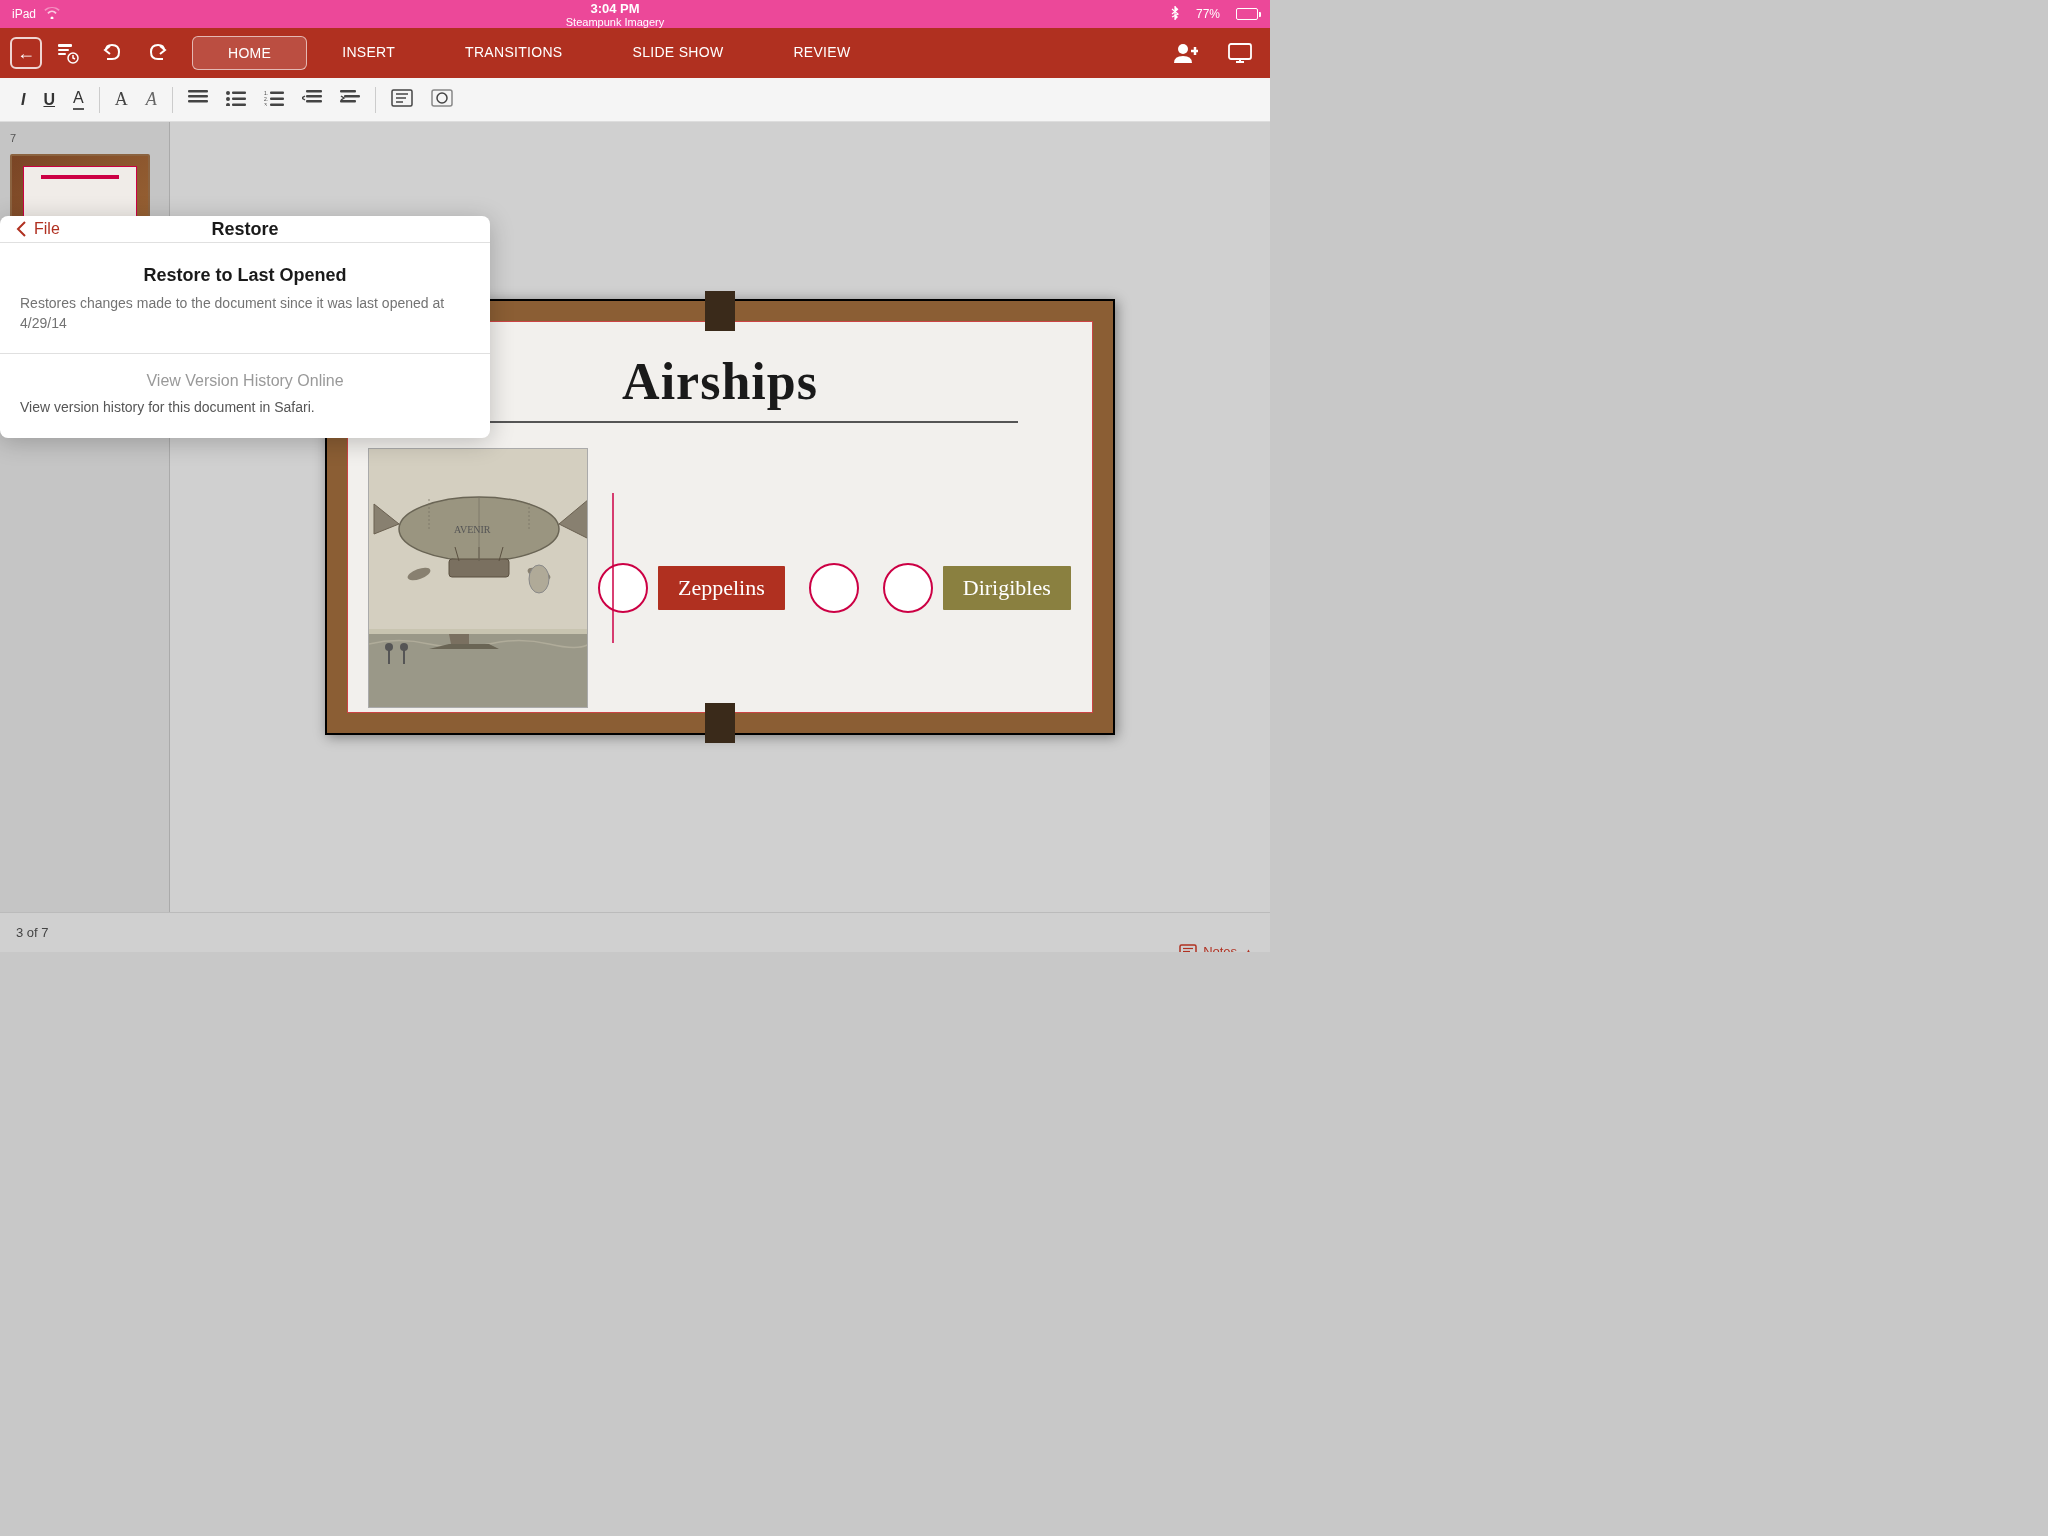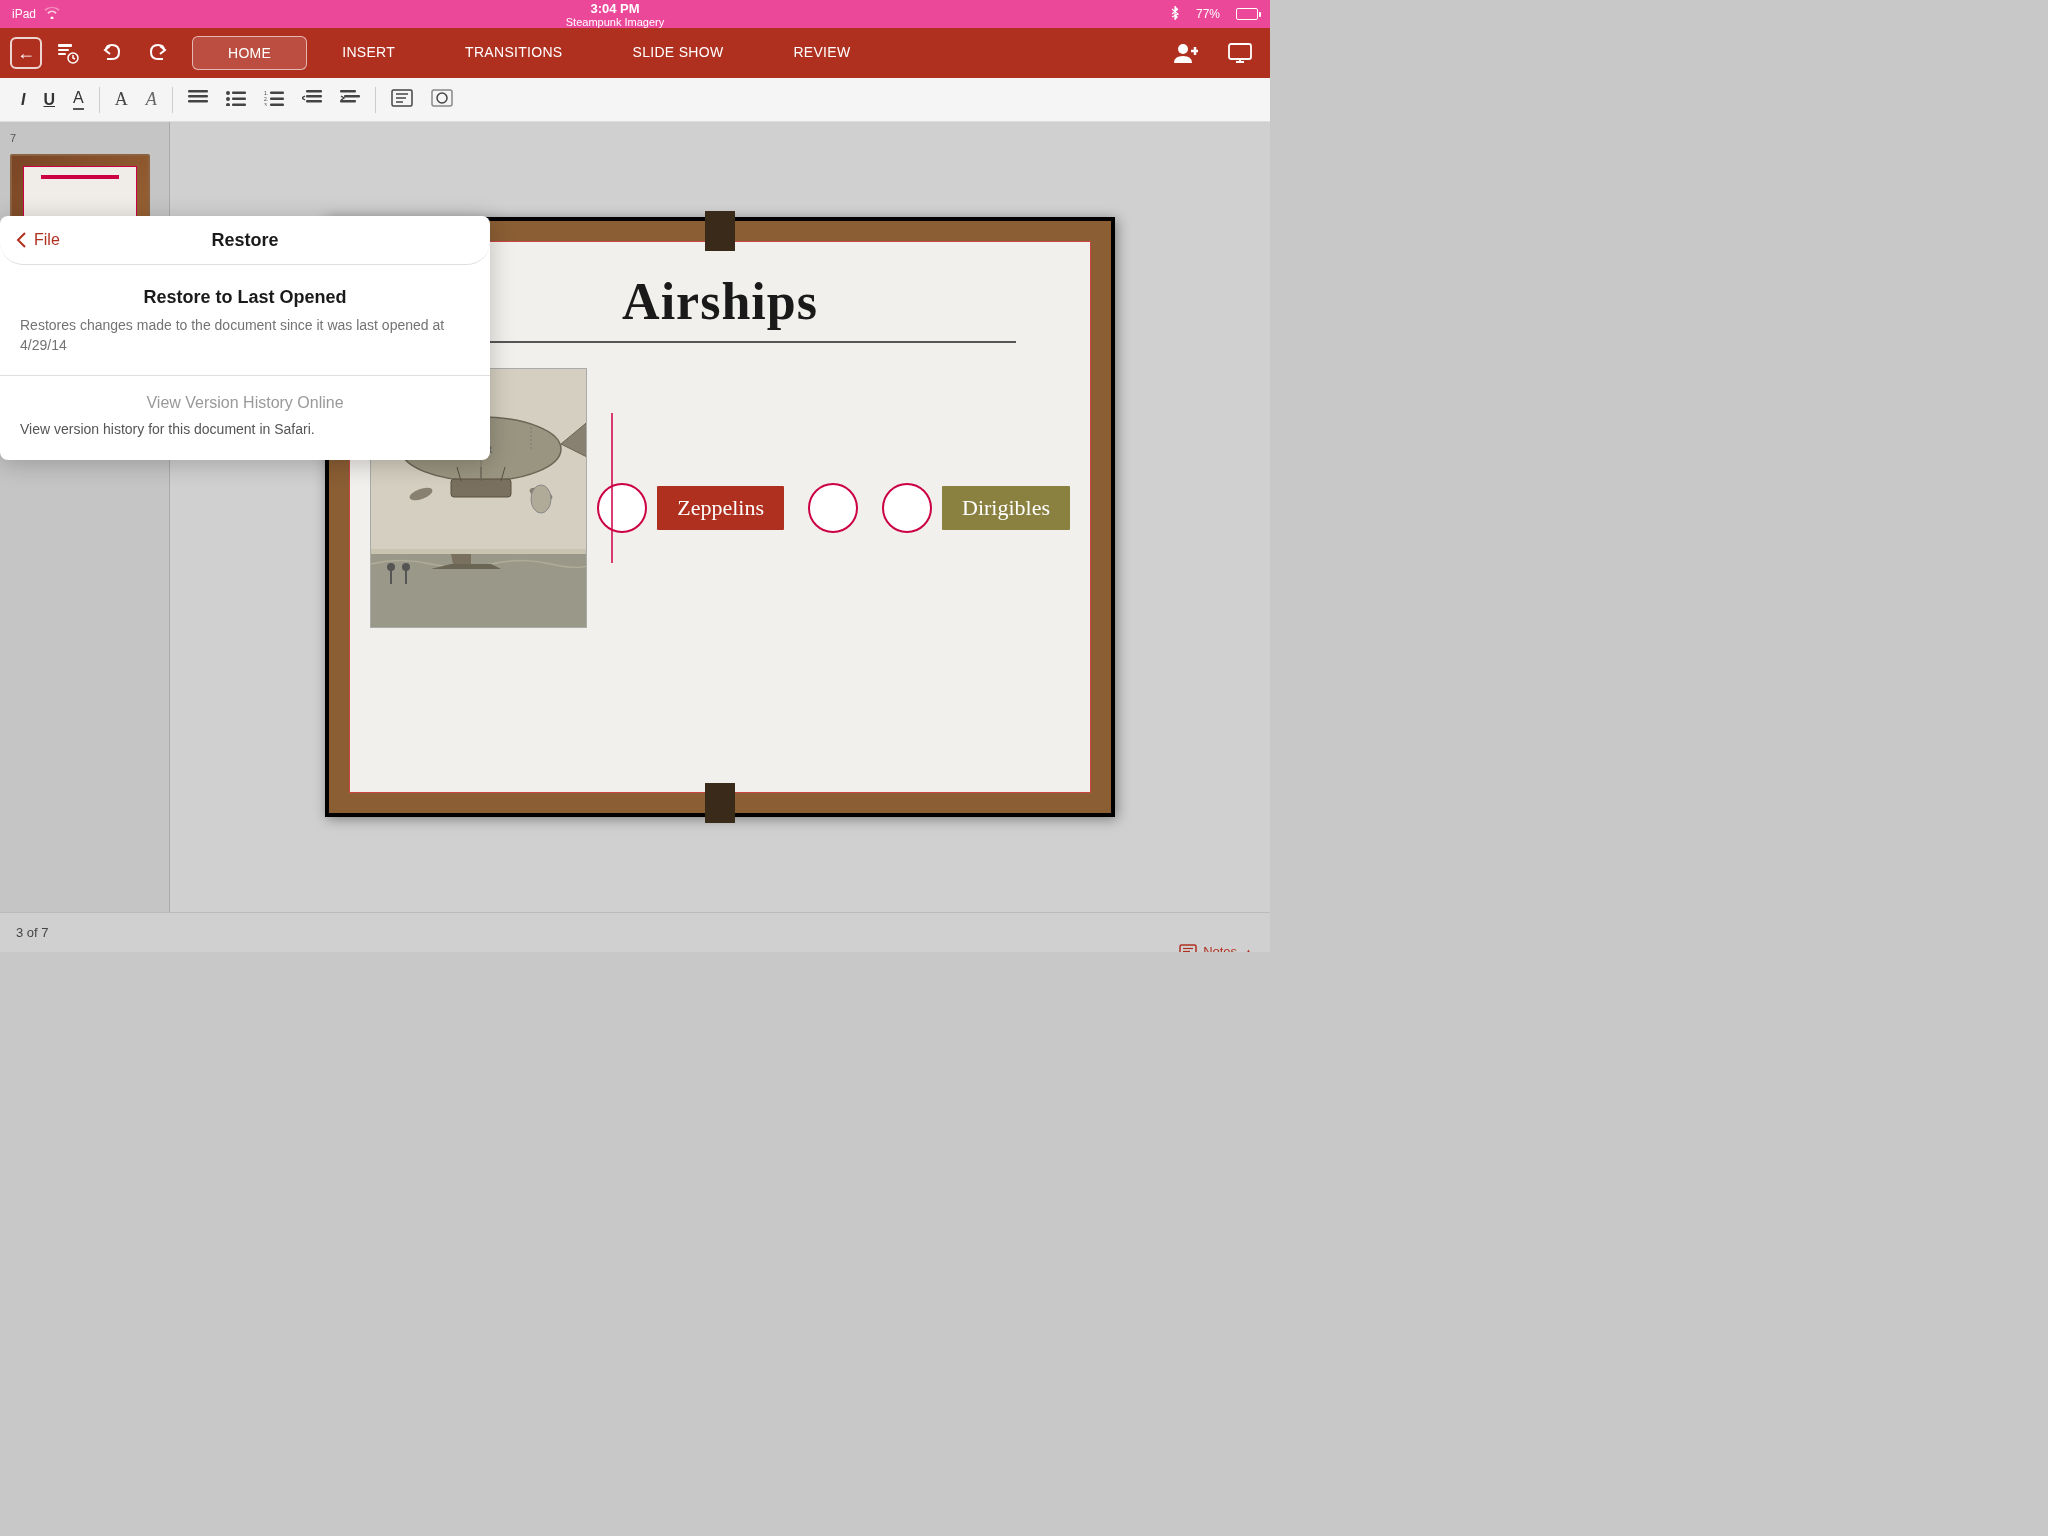--- a/index.html
+++ b/index.html
@@ -120,23 +120,23 @@
       display: flex;
       align-items: center;
       justify-content: center;
       padding: 20px;
       position: relative;
     }
 
     
     .slide {
       width: 790px;
-      height: 600px;
+      height: 436px;
       background: #8b5e34;
-      border: 4px solid #000000;
+      border: 2px solid #000000;
       position: relative;
       box-shadow: 2px 2px 12px rgba(0,0,0,0.4);
     }
     .slide-inner {
       position: absolute;
       top: 20px; left: 20px; right: 20px; bottom: 20px;
       background: #f2f0ed;
       border: 1.5px solid #c44;
     }
     .slide-top-pin {
@@ -217,24 +217,23 @@
       width: 490px;
       background: white;
       border-radius: 8px;
       box-shadow: 0 4px 24px rgba(0,0,0,0.22);
       z-index: 100;
       overflow: hidden;
     }
     .dropdown-header {
       display: flex;
       align-items: center;
-      padding: 15px 16px;
+      padding: 4px 16px;
       border-bottom: 1px solid #e0e0e0;
       position: relative;
-      border-radius: 23px;
     }
     .dropdown-back-btn {
       display: flex; align-items: center; gap: 4px;
       color: #b03020; font-size: 16px; cursor: pointer; background: none; border: none;
     }
     .dropdown-title {
       position: absolute; left: 50%; transform: translateX(-50%);
       font-size: 18px; font-weight: 600; color: #1a1a1a;
     }
 

